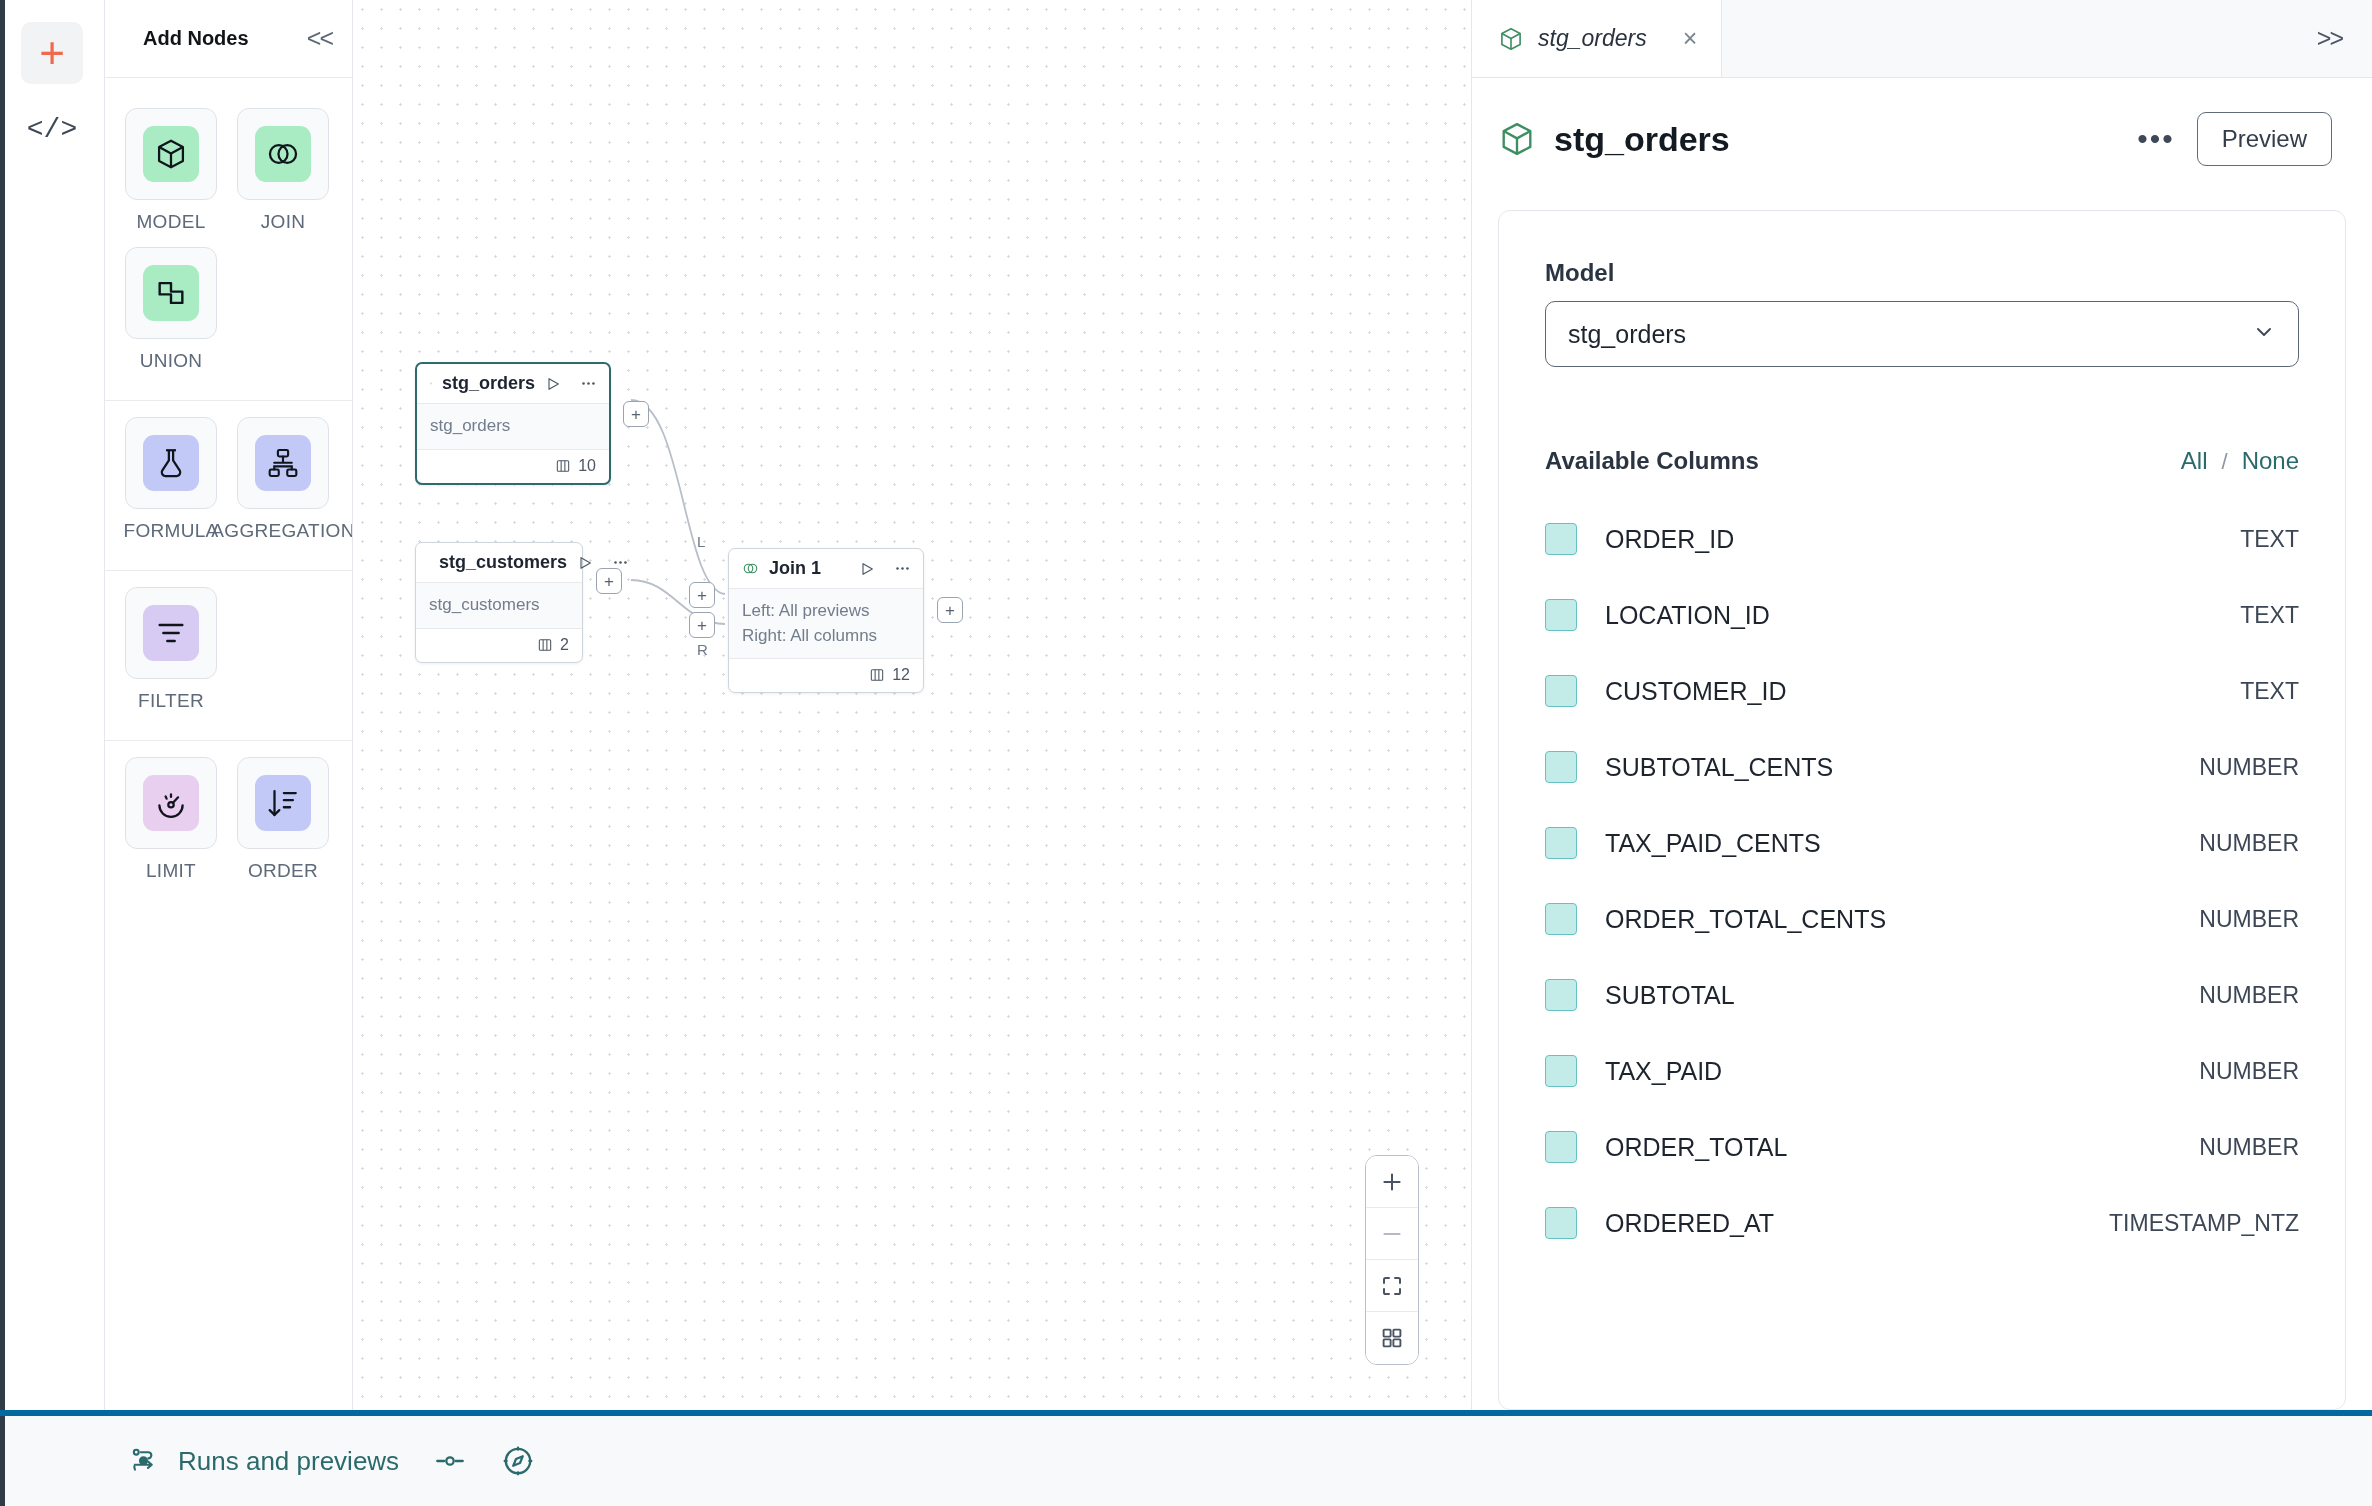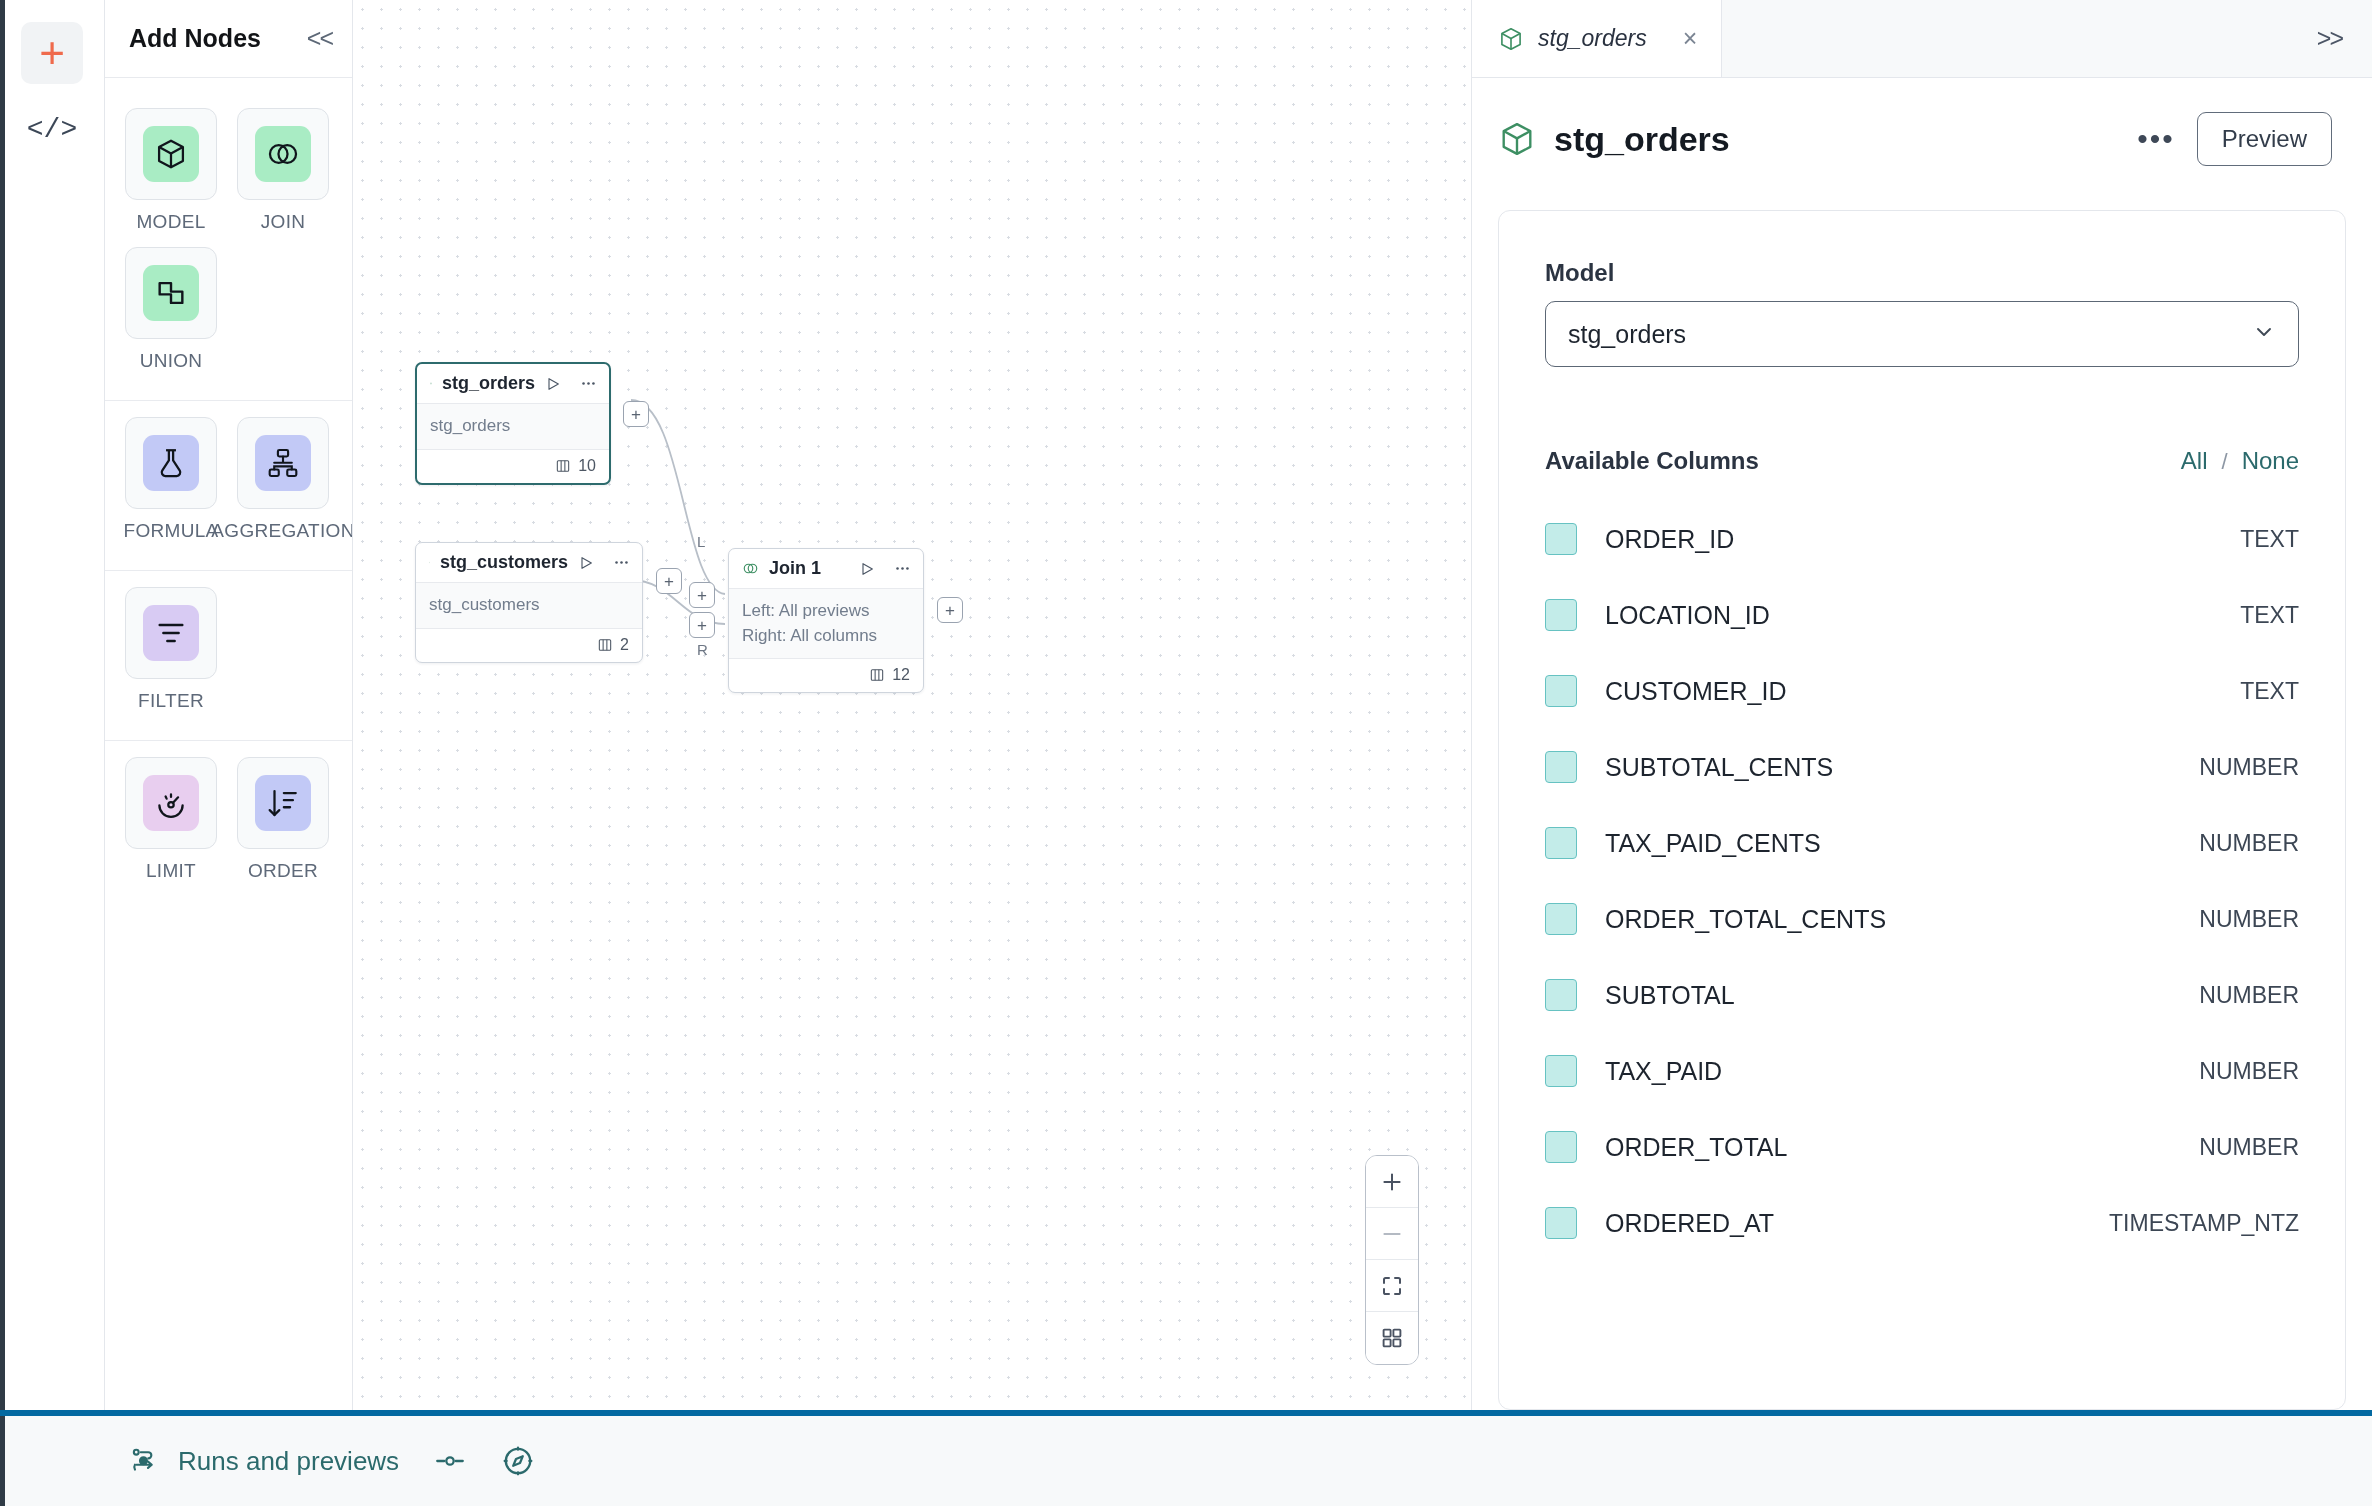--- a/index.html
+++ b/index.html
@@ -84,21 +84,21 @@
     width: 248px; flex: 0 0 248px;
     border-right: 1px solid #e4e7ec;
     background: #fff; display: flex; flex-direction: column;
   }
   .palette-head {
     height: 78px; flex: 0 0 78px;
     display: flex; align-items: center; justify-content: space-between;
     padding: 0 20px 0 24px;
     border-bottom: 1px solid #e8eaee;
   }
-  .palette-title { font-size: 25px; font-weight: bold; color: #121417; }
+  .palette-title { font-size: 20px; font-weight: bold; color: #121417; margin-left: 14px; }
   .palette-collapse { font-size: 25px; color: #5d6877; cursor: pointer; letter-spacing: -2px; }
   .palette-body { padding: 14px 0 0 0; overflow: hidden; }
   .node-group { padding: 16px 0 6px 0; }
   .node-group + .node-group { border-top: 1px solid #e9ebef; margin-top: 8px; }
   .node-row { display: flex; gap: 20px; padding: 0 20px 14px 20px; }
   .node-item { width: 92px; display: flex; flex-direction: column; align-items: center; cursor: pointer; }
   .node-tile {
     width: 92px; height: 92px; border: 1px solid #dfe3e8; border-radius: 12px;
     background: #f8fafb; display: flex; align-items: center; justify-content: center;
   }
@@ -421,21 +421,21 @@
         <div class="fn-foot">
           <svg width="16" height="16" viewBox="0 0 24 24" fill="none" stroke="#4d5764" stroke-width="1.6">
               <rect x="3.5" y="4" width="17" height="16" rx="1.6"></rect>
               <path d="M9.2 4v16M14.8 4v16"></path>
             </svg>
           <span class="fn-count">10</span>
         </div>
         <div class="port" style="right:-40px; top:37px;">+</div>
       </div>
 
-      <div class="flow-node" style="left:62px; top:542px; width:228px;">
+      <div class="flow-node" style="left:62px; top:542px; width:168px;">
         <div class="fn-head">
           <svg width="17" height="17" viewBox="0 0 24 24" fill="none" stroke="#3d8f63" stroke-width="1.7" stroke-linejoin="round">
               <path d="M12 2.6 20.4 7v10L12 21.4 3.6 17V7Z"></path>
               <path d="M3.6 7 12 11.6 20.4 7"></path>
               <path d="M12 11.6v9.8"></path>
             </svg>
           <span class="fn-title">stg_customers</span>
           <span class="fn-act">
             <svg width="16" height="16" viewBox="0 0 24 24" fill="none" stroke="currentColor" stroke-width="1.7" stroke-linejoin="round">
                 <polygon points="6 4 20 12 6 20"></polygon>

